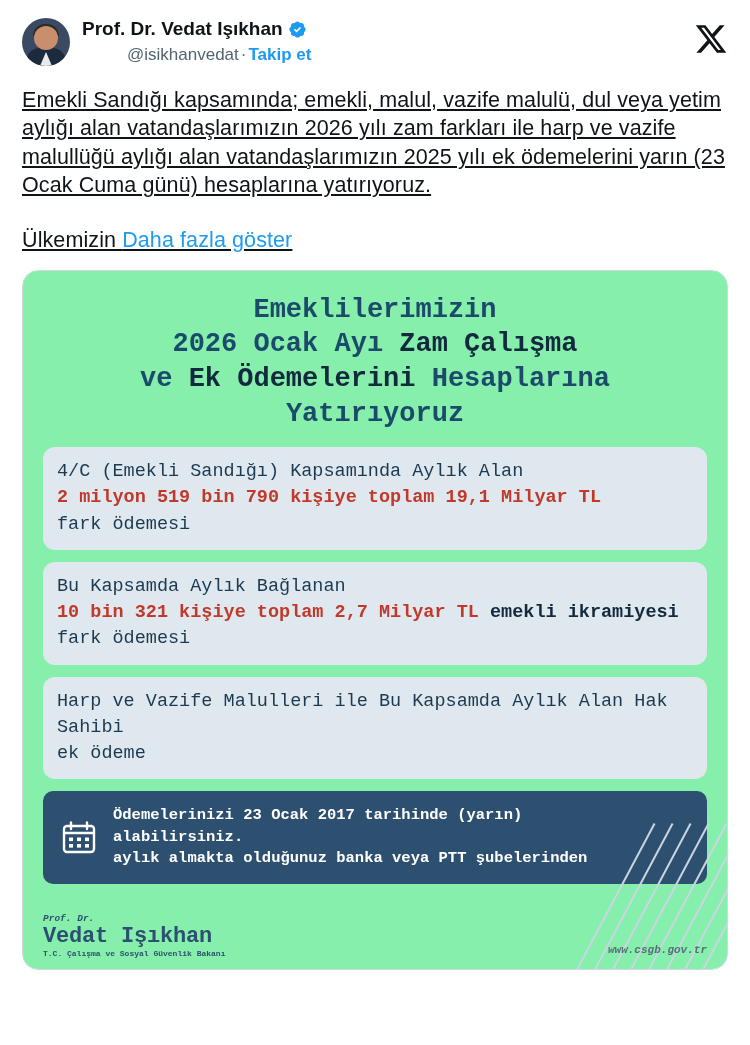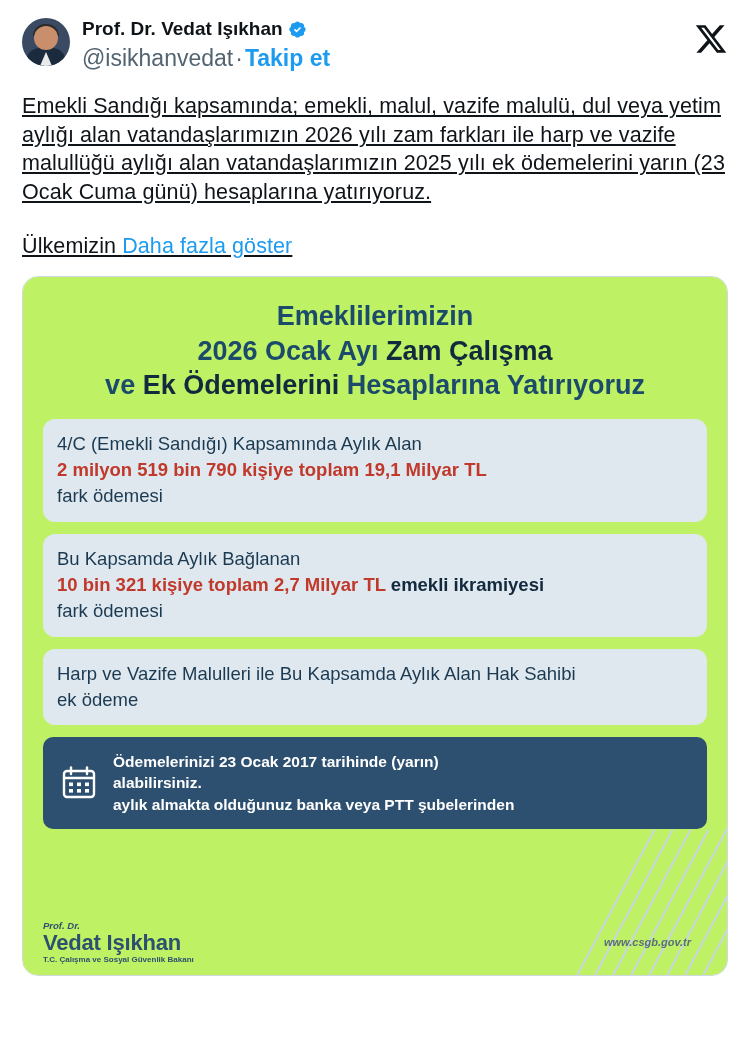--- a/index.html
+++ b/index.html
@@ -89,24 +89,25 @@
     white-space: nowrap;
   }
   .verified {
     width: 19px;
     height: 19px;
     flex: 0 0 19px;
     display: inline-block;
   }
   .line2 {
     margin-top: 4px;
-    font-size: 23px;
+    font-size: 17px;
     color: #536471;
     line-height: 1.2;
     white-space: nowrap;
+    margin-left: 45px;
   }
   .dot-sep {
     color: #536471;
     padding: 0 2px;
   }
   .follow-link {
     color: #1d9bf0;
     font-weight: bold;
     text-decoration: none;
     cursor: pointer;
@@ -142,25 +143,26 @@
   .card {
     margin-top: 16px;
     border: 1px solid #cfd9de;
     border-radius: 16px;
     overflow: hidden;
     background: #ffffff;
     height: 700px;
     box-sizing: border-box;
   }
   .poster {
-    background: #bef264;
+    background: #86efac;
     padding: 22px 20px 0 20px;
     height: 100%;
     box-sizing: border-box;
     position: relative;
+    font-family: Liberation Mono, monospace;
   }
   .poster-title {
     text-align: center;
     color: #1b4a6b;
     font-size: 27px;
     font-weight: bold;
     line-height: 1.28;
   }
   .poster-title .l1 { display: block; }
   .poster-title .l2 { display: block; }
@@ -207,24 +209,24 @@
     position: relative;
   }
   .notice-text {
     font-size: 15.5px;
     font-weight: bold;
     line-height: 1.38;
   }
   .poster-footer {
     position: absolute;
     left: 20px;
-    right: 36px;
+    right: 20px;
     bottom: 10px;
     display: flex;
-    align-items: center;
+    align-items: flex-end;
     justify-content: space-between;
   }
   .sig {
     color: #2e5070;
     line-height: 1.1;
   }
   .sig .small-top {
     font-size: 9.5px;
     font-style: italic;
     font-weight: bold;

